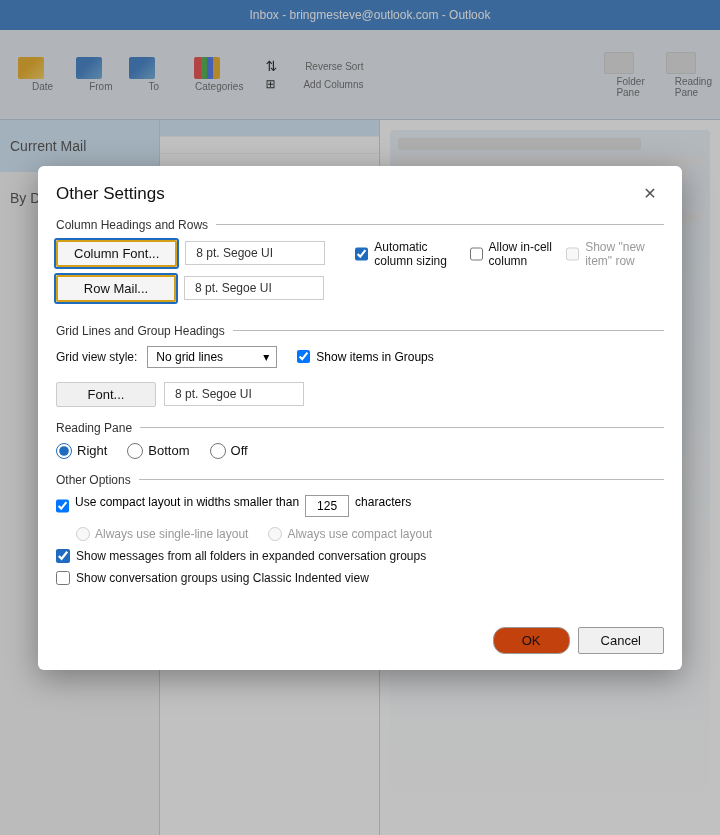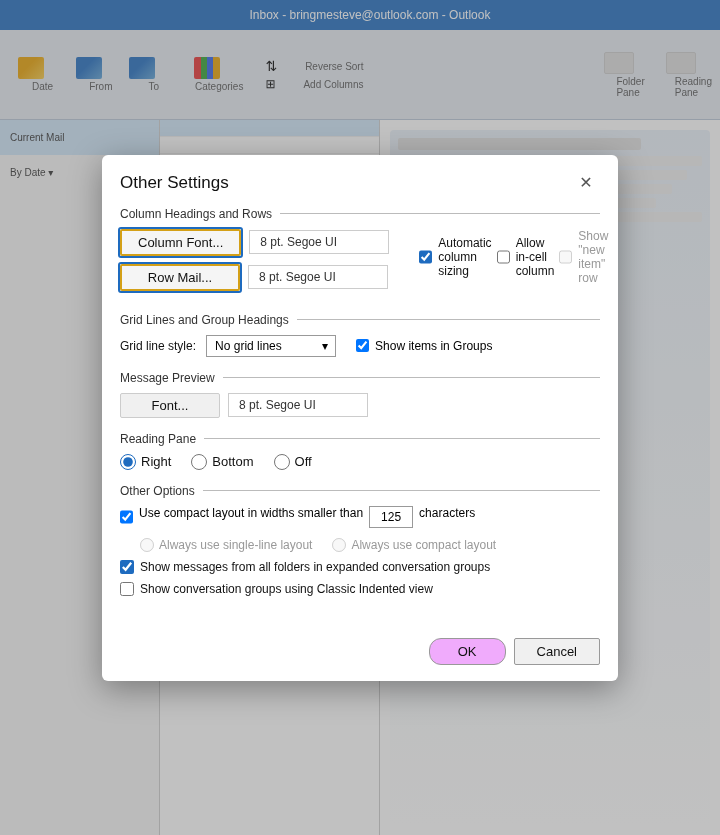--- a/index.html
+++ b/index.html
@@ -23,21 +23,21 @@
       align-items: center;
       justify-content: center;
       z-index: 100;
     }
 
     
     .dialog {
       background: #fff;
       border-radius: 6px;
       box-shadow: 0 8px 32px rgba(0,0,0,0.35);
-      width: 516px;
+      width: 644px;
       padding: 0;
       position: relative;
     }
 
     .dialog-title-bar {
       display: flex;
       align-items: center;
       justify-content: space-between;
       padding: 14px 18px 10px 18px;
       border-bottom: none;
@@ -308,21 +308,21 @@
     
     .dialog-footer {
       display: flex;
       justify-content: flex-end;
       gap: 8px;
       padding: 10px 18px 16px 18px;
     }
 
     .btn-ok {
       border: 1px solid #999;
-      background: #f0abfc;
+      background: #c2410c;
       padding: 5px 28px;
       font-size: 13px;
       cursor: pointer;
       border-radius: 12px;
       color: #111;
     }
 
     .btn-cancel {
       border: 1px solid #999;
       background: #f0f0f0;
@@ -414,22 +414,22 @@
       border-bottom: 1px solid #eee;
       font-size: 11px;
       color: #444;
     }
 
     .email-row.selected {
       background: #cde4f7;
     }
 
     .ol-sidebar-item {
-      padding: 12px 10px;
-      font-size: 10px;
+      padding: 18px 10px;
+      font-size: 14px;
       color: #333;
       cursor: pointer;
     }
 
     .ol-sidebar-item.active {
       background: #cde4f7;
     }
 
   </style>
 </head>
@@ -544,39 +544,38 @@
               <label for="show-new-item" style="color:#999;">Show "new item" row</label>
             </div>
           </div>
         </div>
       </div>
 
       <div class="section">
         <div class="section-label">Grid Lines and Group Headings</div>
         <div style="display:flex;align-items:center;gap:20px;">
           <div class="grid-line-row">
-            <span class="grid-label"><span>Grid line style:</span></span>
+            <span class="grid-label"><span>Grid view style:</span></span>
             <div class="select-wrapper">
               <select class="grid-select">
                 <option>No grid lines</option>
                 <option>Small</option>
                 <option>Medium</option>
                 <option>Large</option>
               </select>
             </div>
           </div>
           <div class="show-groups-check">
             <input type="checkbox" id="show-groups" checked="" style="">
             <label for="show-groups">Show items in Groups</label>
           </div>
         </div>
       </div>
 
       <div class="section">
-        <div class="section-label">Message Preview</div>
         <div class="preview-row">
           <button class="preview-btn">
             <span>Font...</span>
           </button>
           <div class="preview-value">8 pt. Segoe UI</div>
         </div>
       </div>
 
       <div class="section">
         <div class="section-label">Reading Pane</div>

